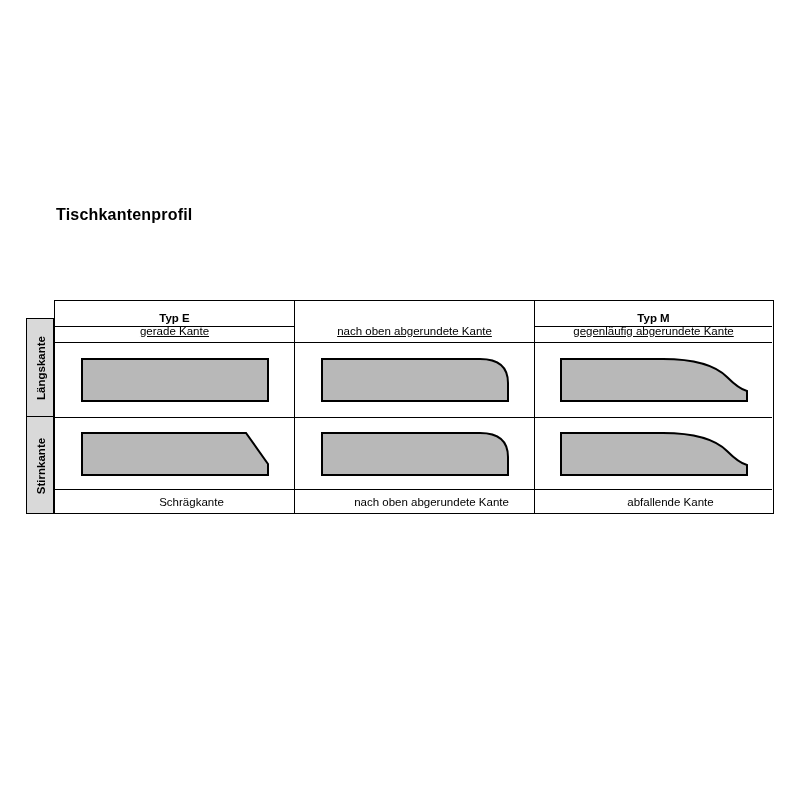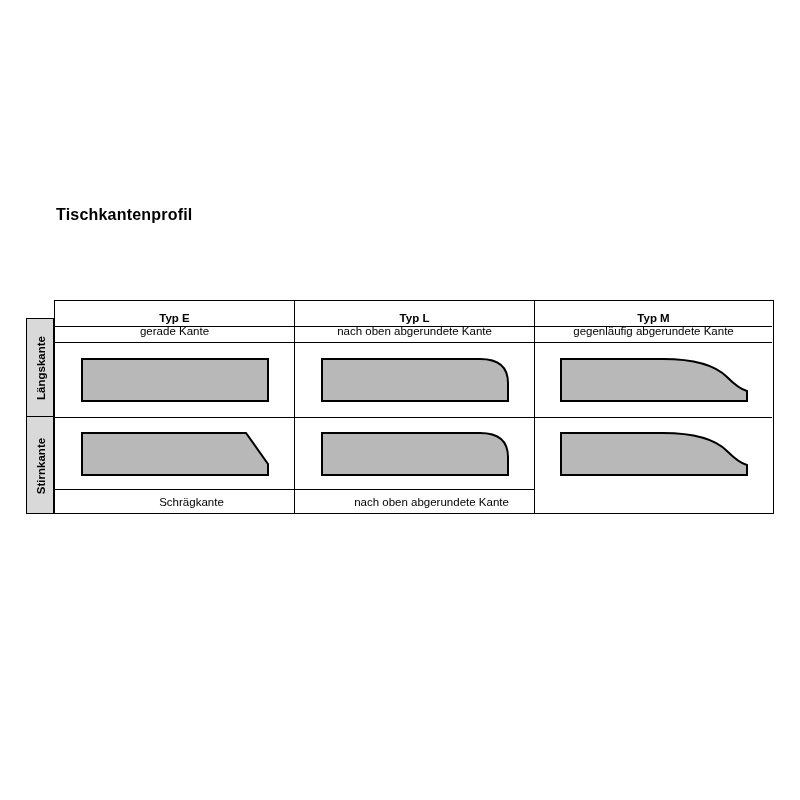--- a/index.html
+++ b/index.html
@@ -109,20 +109,21 @@
     border-bottom: 1px solid #000;
     font-size: 11.5px;
     font-weight: bold;
     margin-top: 8px;
   }
   .cell-sub-top {
     top: 18px;
     height: 24px;
     border-bottom: 1px solid #000;
     font-size: 11.5px;
+    text-decoration: underline;
   }
   .cell-shape-top {
     top: 42px;
     height: 74px;
   }
   .cell-shape-bottom {
     top: 116px;
     height: 72px;
     border-top: 1px solid #000;
   }
@@ -171,21 +172,20 @@
       <div class="cell cell-shape-bottom">
         <svg class="shape-svg" width="190" height="46" viewBox="0 0 190 46">
           <path d="M2,2 L166,2 L188,33 L188,44 L2,44 Z" fill="#b8b8b8" stroke="#000000" stroke-width="2"></path>
         </svg>
       </div>
 
       <div class="cell cell-sub-bottom">Schrägkante</div>
     </div>
 
     <div class="col col-1">
-      <div class="cell cell-head">Typ L</div>
       <div class="cell cell-sub-top">nach oben abgerundete Kante</div>
 
       <div class="cell cell-shape-top">
         <svg class="shape-svg" width="190" height="46" viewBox="0 0 190 46">
           <path d="M2,2 L160,2 Q188,2 188,26 L188,44 L2,44 Z" fill="#b8b8b8" stroke="#000000" stroke-width="2"></path>
         </svg>
       </div>
 
       <div class="cell cell-shape-bottom">
         <svg class="shape-svg" width="190" height="46" viewBox="0 0 190 46">
@@ -205,16 +205,17 @@
           <path d="M2,2 L104,2 Q150,2 168,20 Q180,32 188,34 L188,44 L2,44 Z" fill="#b8b8b8" stroke="#000000" stroke-width="2"></path>
         </svg>
       </div>
 
       <div class="cell cell-shape-bottom">
         <svg class="shape-svg" width="190" height="46" viewBox="0 0 190 46">
           <path d="M2,2 L104,2 Q150,2 168,20 Q180,32 188,34 L188,44 L2,44 Z" fill="#b8b8b8" stroke="#000000" stroke-width="2"></path>
         </svg>
       </div>
 
+      <div class="cell cell-sub-bottom">abfallende Kante</div>
     </div>
 
   </div>
 </div>
 
 </body></html>

